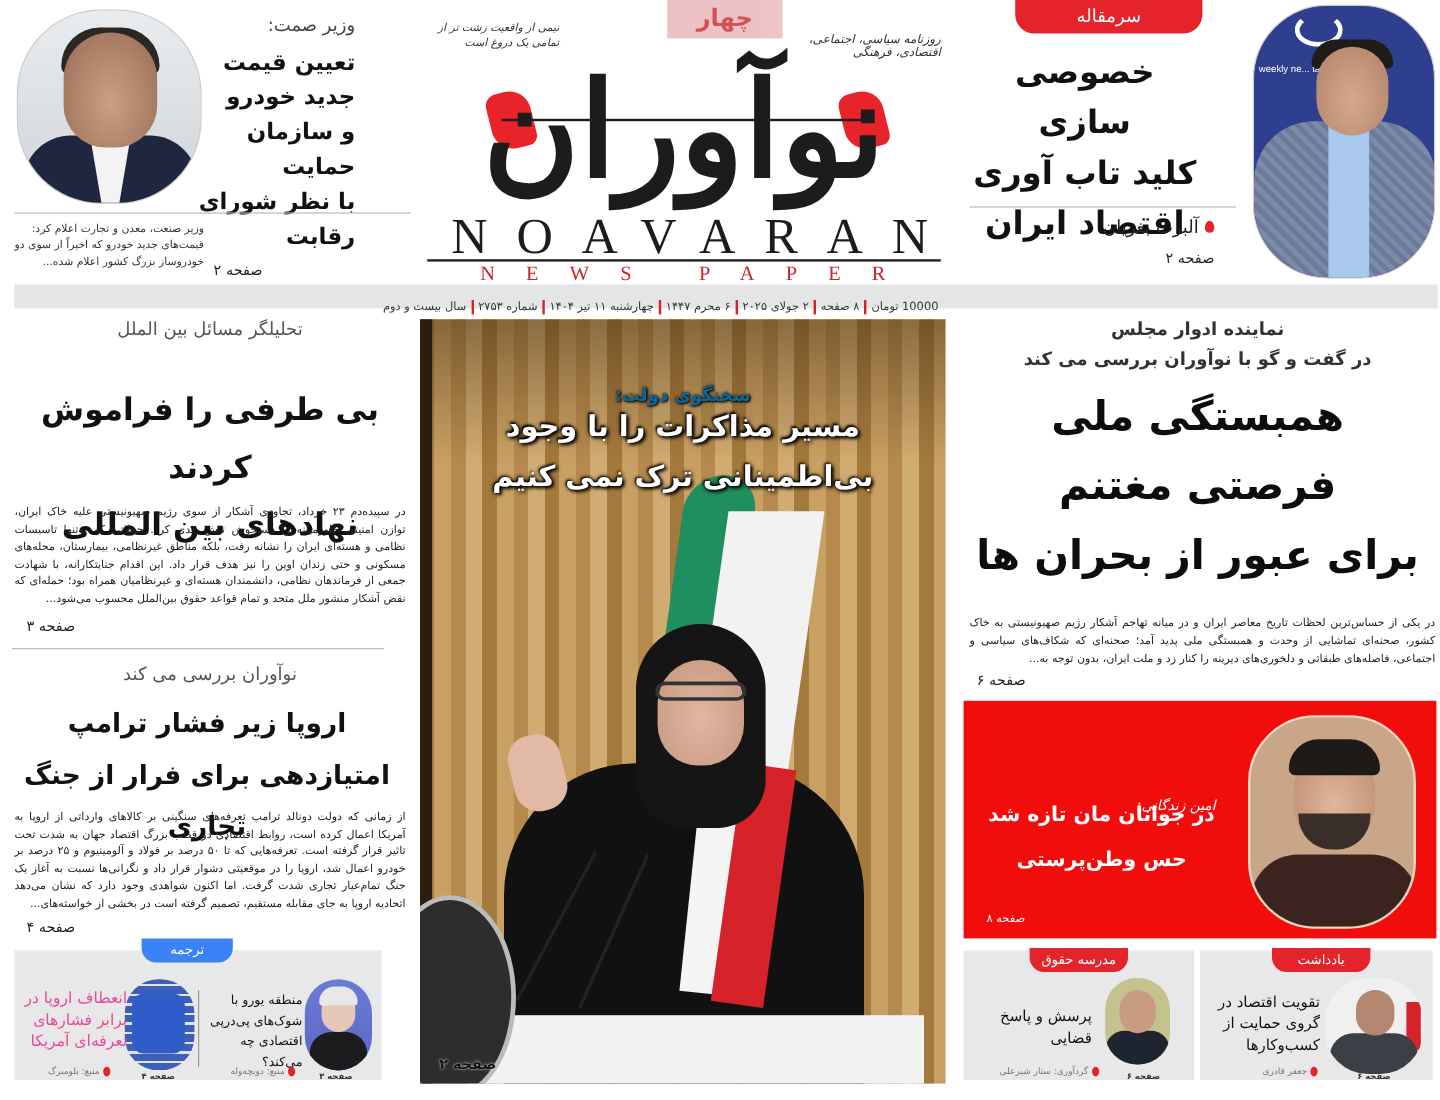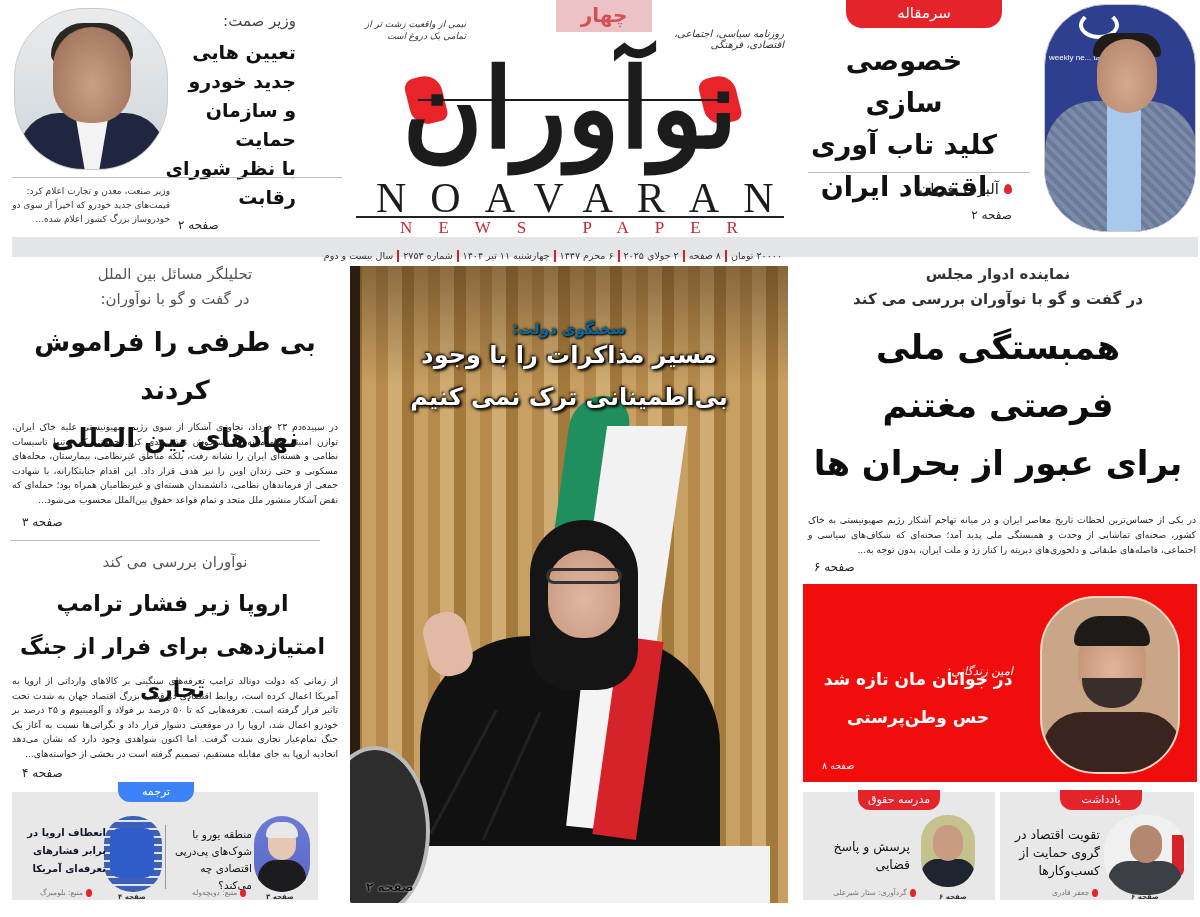--- a/index.html
+++ b/index.html
@@ -76,21 +76,21 @@
   .tr-tab { left: 118px; top: 782px; width: 76px; height: 20px; background:#3b82f6; border-radius: 0 0 12px 12px; }
   .tr-tab span { display:block; color:#fff; font-size:11px; text-align:center; line-height:19px; }
   .tr-divider { left: 165px; top: 825px; width: 1px; height: 64px; background:#999; }
   .tr-ph1 { left: 254px; top: 816px; width: 56px; height: 76px; border-radius: 28px; overflow:hidden; background: linear-gradient(180deg,#6b7bd6 0%,#5a67c4 100%); }
   .tr-ph1 .head { position:absolute; left: 14px; top: 10px; width: 28px; height: 34px; border-radius: 14px; background:#e6c6b4; }
   .tr-ph1 .hair { position:absolute; left: 12px; top: 6px; width: 32px; height: 16px; border-radius: 16px 16px 4px 4px; background:#e8e8e8; }
   .tr-ph1 .body { position:absolute; left: 4px; top: 44px; width: 48px; height: 40px; border-radius: 18px 18px 0 0; background:#1c1c1e; }
   .tr-ph2 { left: 104px; top: 816px; width: 58px; height: 76px; border-radius: 28px; overflow:hidden; background: repeating-linear-gradient(0deg,#3d5fb8 0 6px,#dfe3ea 6px 8px); }
   .tr-ph2 .bow { position:absolute; left: 6px; top: 12px; width: 44px; height: 50px; background:#2f5cc8; border-radius: 10px; }
   .tr-t1 { right: 948px; top: 826px; width: 88px; font-size: 10.5px; line-height: 17px; color:#111; }
-  .tr-t2 { right: 1094px; top: 824px; width: 96px; font-size: 10px; font-weight:bold; line-height: 18px; color:#0f172a; }
+  .tr-t2 { right: 1094px; top: 824px; width: 96px; font-size: 13px; font-weight:normal; line-height: 18px; color:#ec4899; }
   .tr-src1 { left: 192px; top: 888px; font-size: 7.5px; color:#777; }
   .tr-src2 { left: 40px; top: 888px; font-size: 7.5px; color:#777; }
   .tr-pg1 { left: 266px; top: 893px; font-size: 7px; color:#333; font-weight:bold; }
   .tr-pg2 { left: 118px; top: 893px; font-size: 7px; color:#333; font-weight:bold; }
   .pin-s { display:inline-block; width:6px; height:8px; background:#e4232b; border-radius:50%; margin-left:3px; vertical-align: middle; }
 
   
   .cp { left: 350px; top: 266px; width: 438px; height: 637px; overflow: hidden;
     background: repeating-linear-gradient(90deg, #a4793c 0 12px, #c9a063 12px 26px, #b58a4c 26px 38px, #d1ac72 38px 52px); }
   .cp .curtain-top { position:absolute; left:0; top:0; width:438px; height:120px; background: linear-gradient(180deg, rgba(80,55,25,0.55), rgba(80,55,25,0)); }
@@ -156,21 +156,21 @@
 <body>
 
 <div class="abs tl-photo">
   <div class="hair"></div>
   <div class="suit"></div>
   <div class="shirt"></div>
   <div class="head"></div>
 </div>
 <div class="abs tl-kicker rtl">وزیر صمت:</div>
 <div class="abs tl-title rtl">
-  <div>تعیین هایی</div>
+  <div>تعیین قیمت</div>
   <div>جدید خودرو</div>
   <div>و سازمان حمایت</div>
   <div>با نظر شورای رقابت</div>
 </div>
 <div class="abs tl-divider"></div>
 <div class="abs tl-lead rtl">وزیر صنعت، معدن و تجارت اعلام کرد: قیمت‌های جدید خودرو که اخیراً از سوی دو خودروساز بزرگ کشور اعلام شده...</div>
 <div class="abs tl-page rtl">صفحه ۲</div>
 
 <div class="abs mast-tag">
     <span>چهار</span>
@@ -192,21 +192,21 @@
     <span class="seg">شماره ۲۷۵۳</span>
       <span class="sep"></span>
     <span class="seg">چهارشنبه ۱۱ تیر ۱۴۰۴</span>
       <span class="sep"></span>
     <span class="seg">۶ محرم ۱۴۴۷</span>
       <span class="sep"></span>
     <span class="seg">۲ جولای ۲۰۲۵</span>
       <span class="sep"></span>
     <span class="seg">۸ صفحه</span>
       <span class="sep"></span>
-    <span class="seg">۲۰۰۰۰ تومان</span>
+    <span class="seg">10000 تومان</span>
   </div>
 </div>
 
 <div class="abs ed-tab">
     <span>سرمقاله</span>
   </div>
 <div class="abs ed-title rtl">
   <div>خصوصی سازی</div>
   <div>کلید تاب آوری</div>
   <div>اقتصاد ایران</div>
@@ -221,21 +221,20 @@
   <div class="ring"></div>
   <div class="brand">weekly ne... tazehaye...</div>
   <div class="suit"></div>
   <div class="shirt"></div>
   <div class="hair"></div>
   <div class="head"></div>
 </div>
 
 <div class="abs lc-kicker rtl center">
   <div>تحلیلگر مسائل بین الملل</div>
-  <div>در گفت و گو با نوآوران:</div>
 </div>
 <div class="abs lc-title rtl center">
   <div>بی طرفی را فراموش کردند</div>
   <div>نهادهای بین المللی</div>
 </div>
 <div class="abs lc-body rtl">در سپیده‌دم ۲۳ خرداد، تجاوزی آشکار از سوی رژیم صهیونیستی علیه خاک ایران، توازن امنیتی خاورمیانه را دستخوش تنش جدی کرد. حملاتی که نه‌تنها تاسیسات نظامی و هسته‌ای ایران را نشانه رفت، بلکه مناطق غیرنظامی، بیمارستان، محله‌های مسکونی و حتی زندان اوین را نیز هدف قرار داد. این اقدام جنایتکارانه، با شهادت جمعی از فرماندهان نظامی، دانشمندان هسته‌ای و غیرنظامیان همراه بود؛ حمله‌ای که نقض آشکار منشور ملل متحد و تمام قواعد حقوق بین‌الملل محسوب می‌شود...</div>
 <div class="abs lc-page rtl">صفحه ۳</div>
 <div class="abs lc-divider"></div>
 
 <div class="abs lc2-kicker rtl center">نوآوران بررسی می کند</div>

